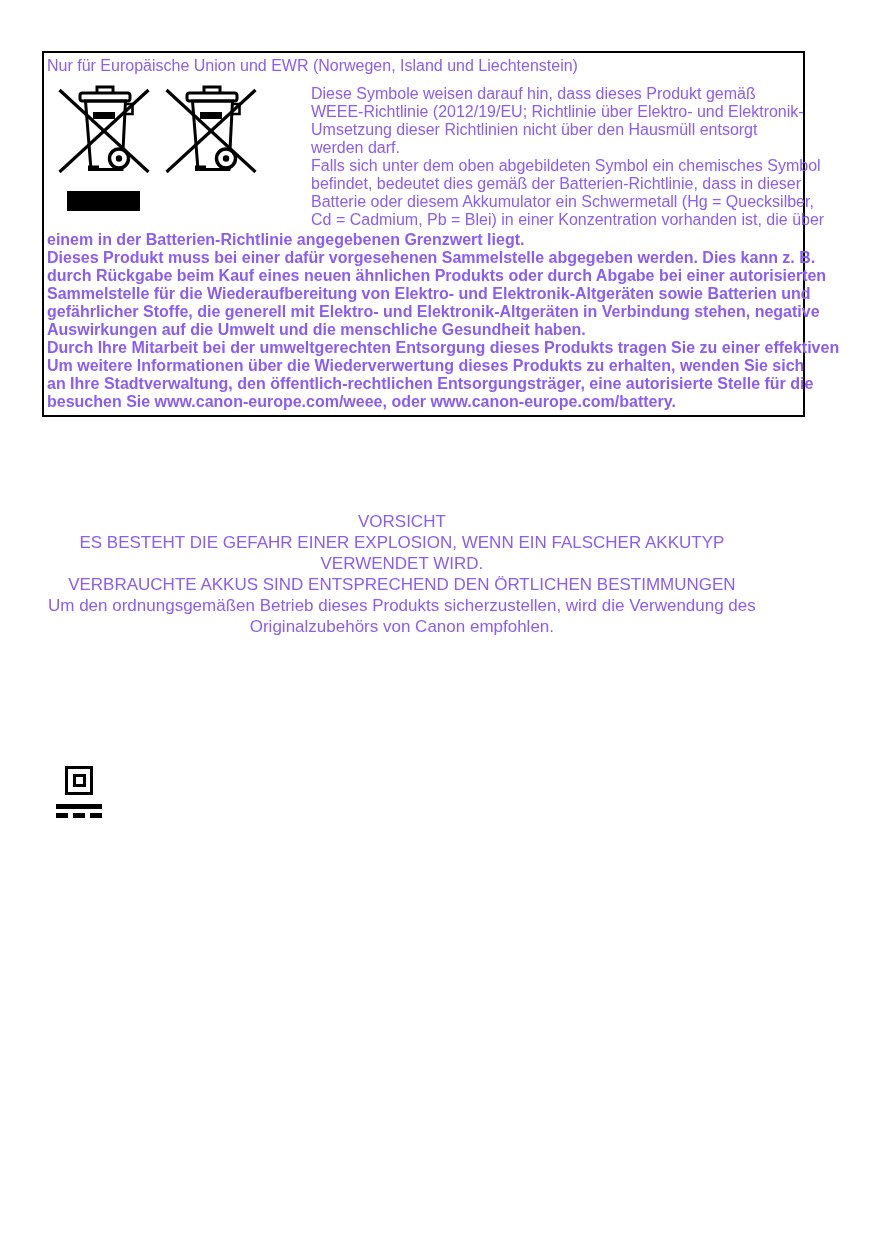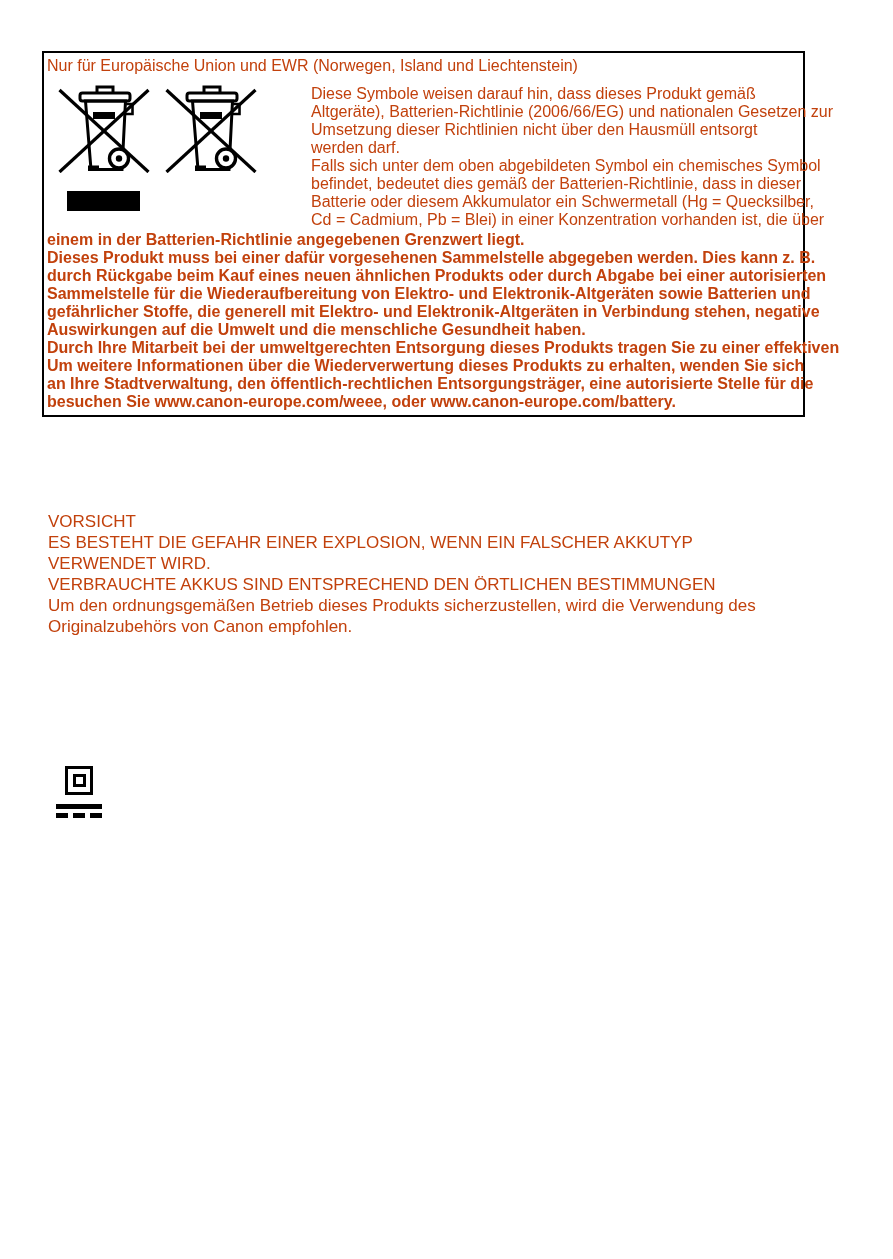--- a/index.html
+++ b/index.html
@@ -2,21 +2,21 @@
 <html><head>
 <meta charset="utf-8">
 <style>
   * { margin:0; padding:0; box-sizing:border-box; }
   html,body { background:#ffffff; }
   .page {
     position:relative;
     width:893px; height:1259px;
     background:#ffffff;
     font-family:"Liberation Sans", sans-serif;
-    color:#c2410c;
+    color:#8b5cf6;
     overflow:hidden;
   }
   
   .weee-box {
     position:absolute; left:42px; top:51px; width:763px;
     border:2.5px solid #000;
     padding:4px 6px 4px 3px;
     font-size:16px; line-height:18px;
   }
   .box-title { white-space:nowrap; }
@@ -24,21 +24,21 @@
   .symbols-col { width:216px; position:relative; flex:0 0 216px; }
   .indent-col { flex:1; }
   .line { white-space:nowrap; }
   .bin1 { position:absolute; left:11px; top:0; }
   .bin2 { position:absolute; left:118px; top:0; }
   .weee-bar { position:absolute; left:20px; top:106px; width:73px; height:20px; background:#000; }
   .full-lines { margin-top:2px;font-weight:bold; }
   
   .caution {
     position:absolute; left:48px; top:511px;
-    font-size:17px; line-height:21px;
+    font-size:17px; line-height:21px;text-align:center;
   }
   
   .footer-symbols { position:absolute; left:56px; top:766px; width:46px; }
   .class2 {
     width:28px; height:29px; border:3.5px solid #000;
     margin-left:9px;
     display:flex; align-items:center; justify-content:center;
   }
   .class2-inner { width:13px; height:13px; border:3px solid #000; }
   .dc-solid { margin-top:9px; width:46px; height:5px; background:#000; }
@@ -75,21 +75,21 @@
         <svg class="bin1" width="92" height="88" viewBox="0 0 92 88">
           <use href="#weee-bin"></use>
         </svg>
         <svg class="bin2" width="92" height="88" viewBox="0 0 92 88">
           <use href="#weee-bin"></use>
         </svg>
         <div class="weee-bar"></div>
       </div>
       <div class="indent-col">
         <div class="line">Diese Symbole weisen darauf hin, dass dieses Produkt gemäß</div>
-        <div class="line">Altgeräte), Batterien-Richtlinie (2006/66/EG) und nationalen Gesetzen zur</div>
+        <div class="line">WEEE-Richtlinie (2012/19/EU; Richtlinie über Elektro- und Elektronik-</div>
         <div class="line">Umsetzung dieser Richtlinien nicht über den Hausmüll entsorgt</div>
         <div class="line">werden darf.</div>
         <div class="line">Falls sich unter dem oben abgebildeten Symbol ein chemisches Symbol</div>
         <div class="line">befindet, bedeutet dies gemäß der Batterien-Richtlinie, dass in dieser</div>
         <div class="line">Batterie oder diesem Akkumulator ein Schwermetall (Hg = Quecksilber,</div>
         <div class="line">Cd = Cadmium, Pb = Blei) in einer Konzentration vorhanden ist, die über</div>
       </div>
     </div>
 
     <div class="full-lines">

